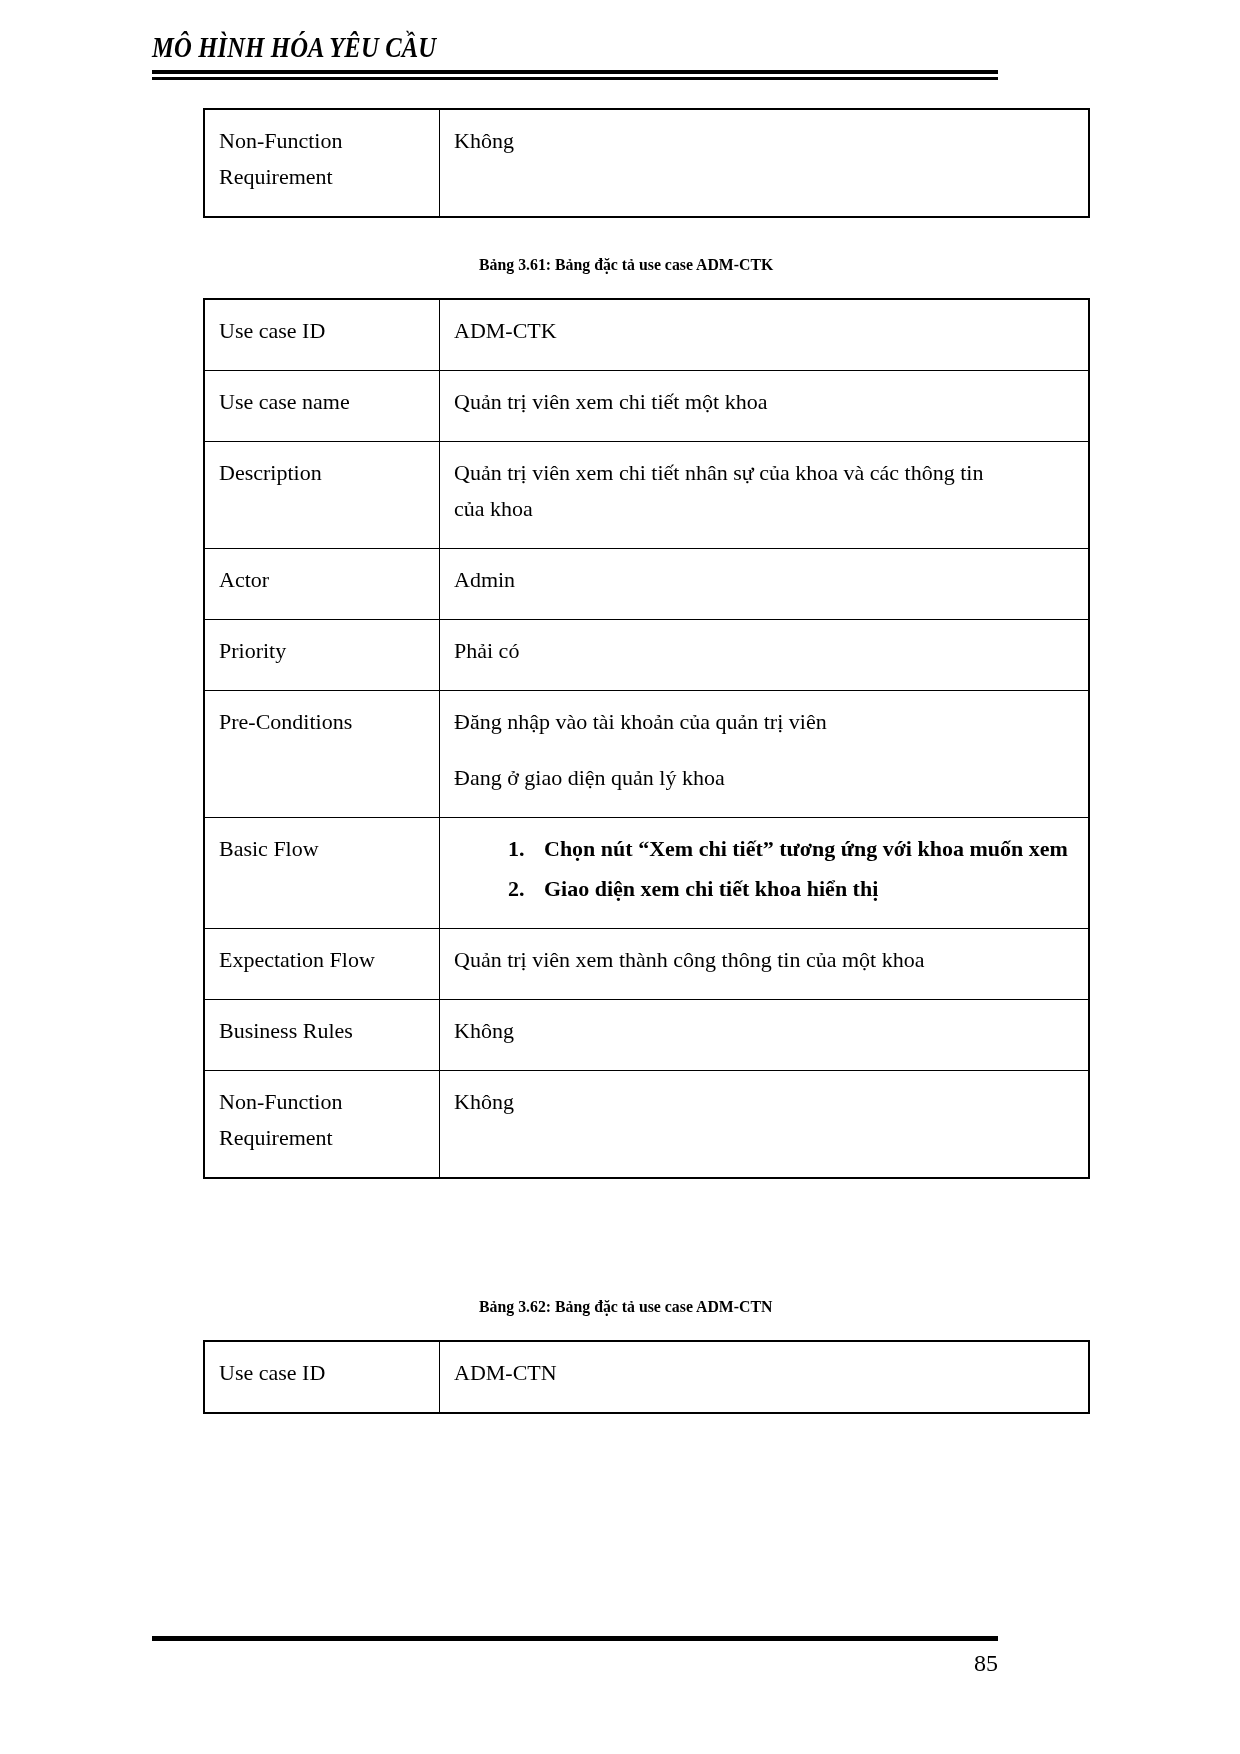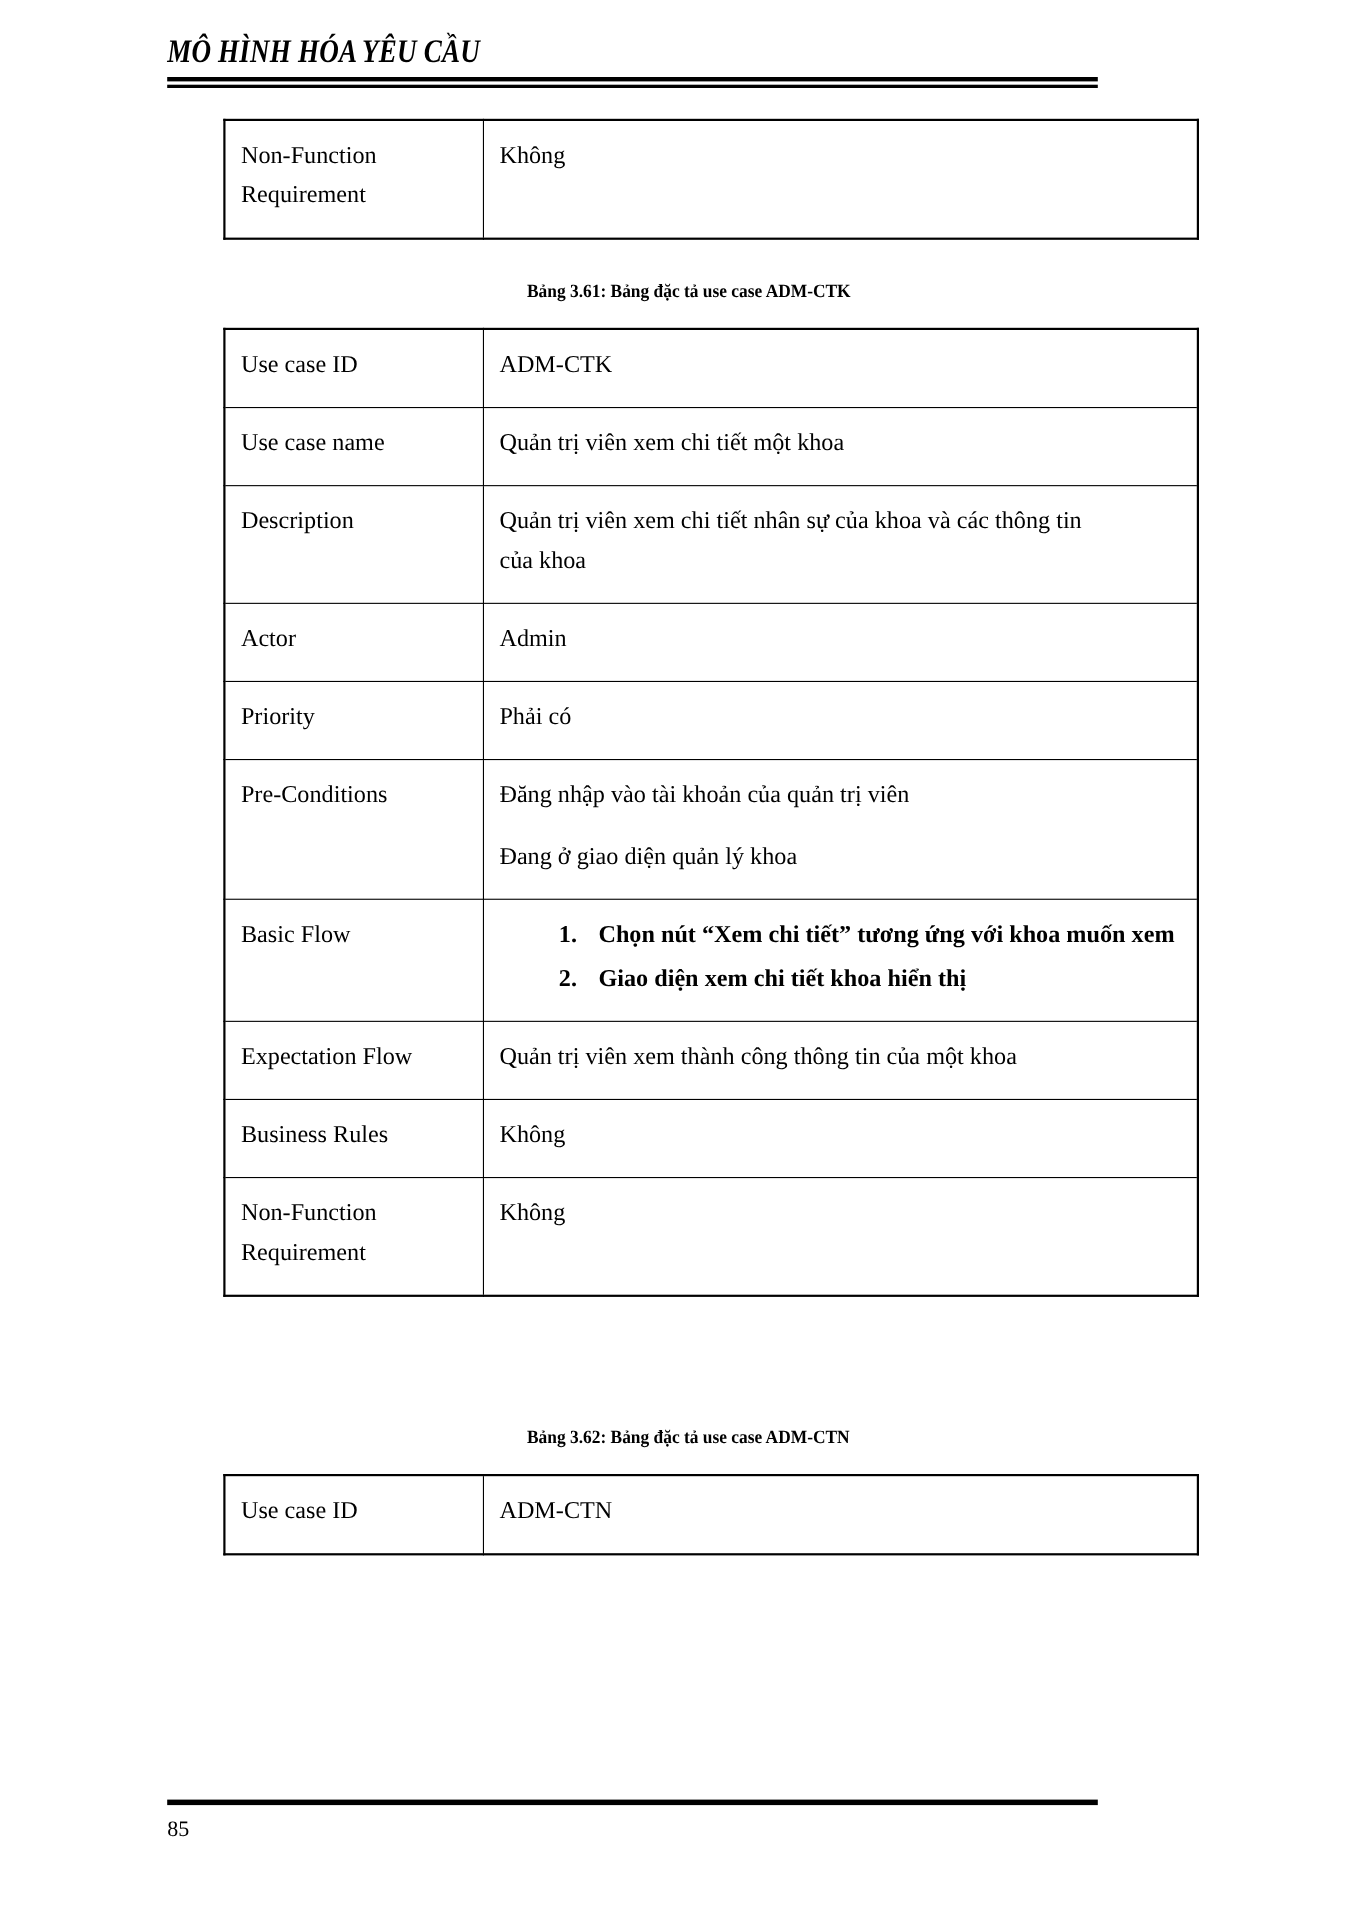--- a/index.html
+++ b/index.html
@@ -58,22 +58,22 @@
     top: 1636px;
     width: 846px;
     border-top: 5px solid #000;
     height: 0;
   }
   .footer-pageno {
     position: absolute;
     left: 152px;
     top: 1648px;
     width: 846px;
-    text-align: left;
-    font-size: 20px;
+    text-align: right;
+    font-size: 24px;
     line-height: 30px;
   }
 
   
   .uc-table {
     border-collapse: collapse;
     table-layout: fixed;
     width: 830px;
     border: 2px solid #000;
   }

